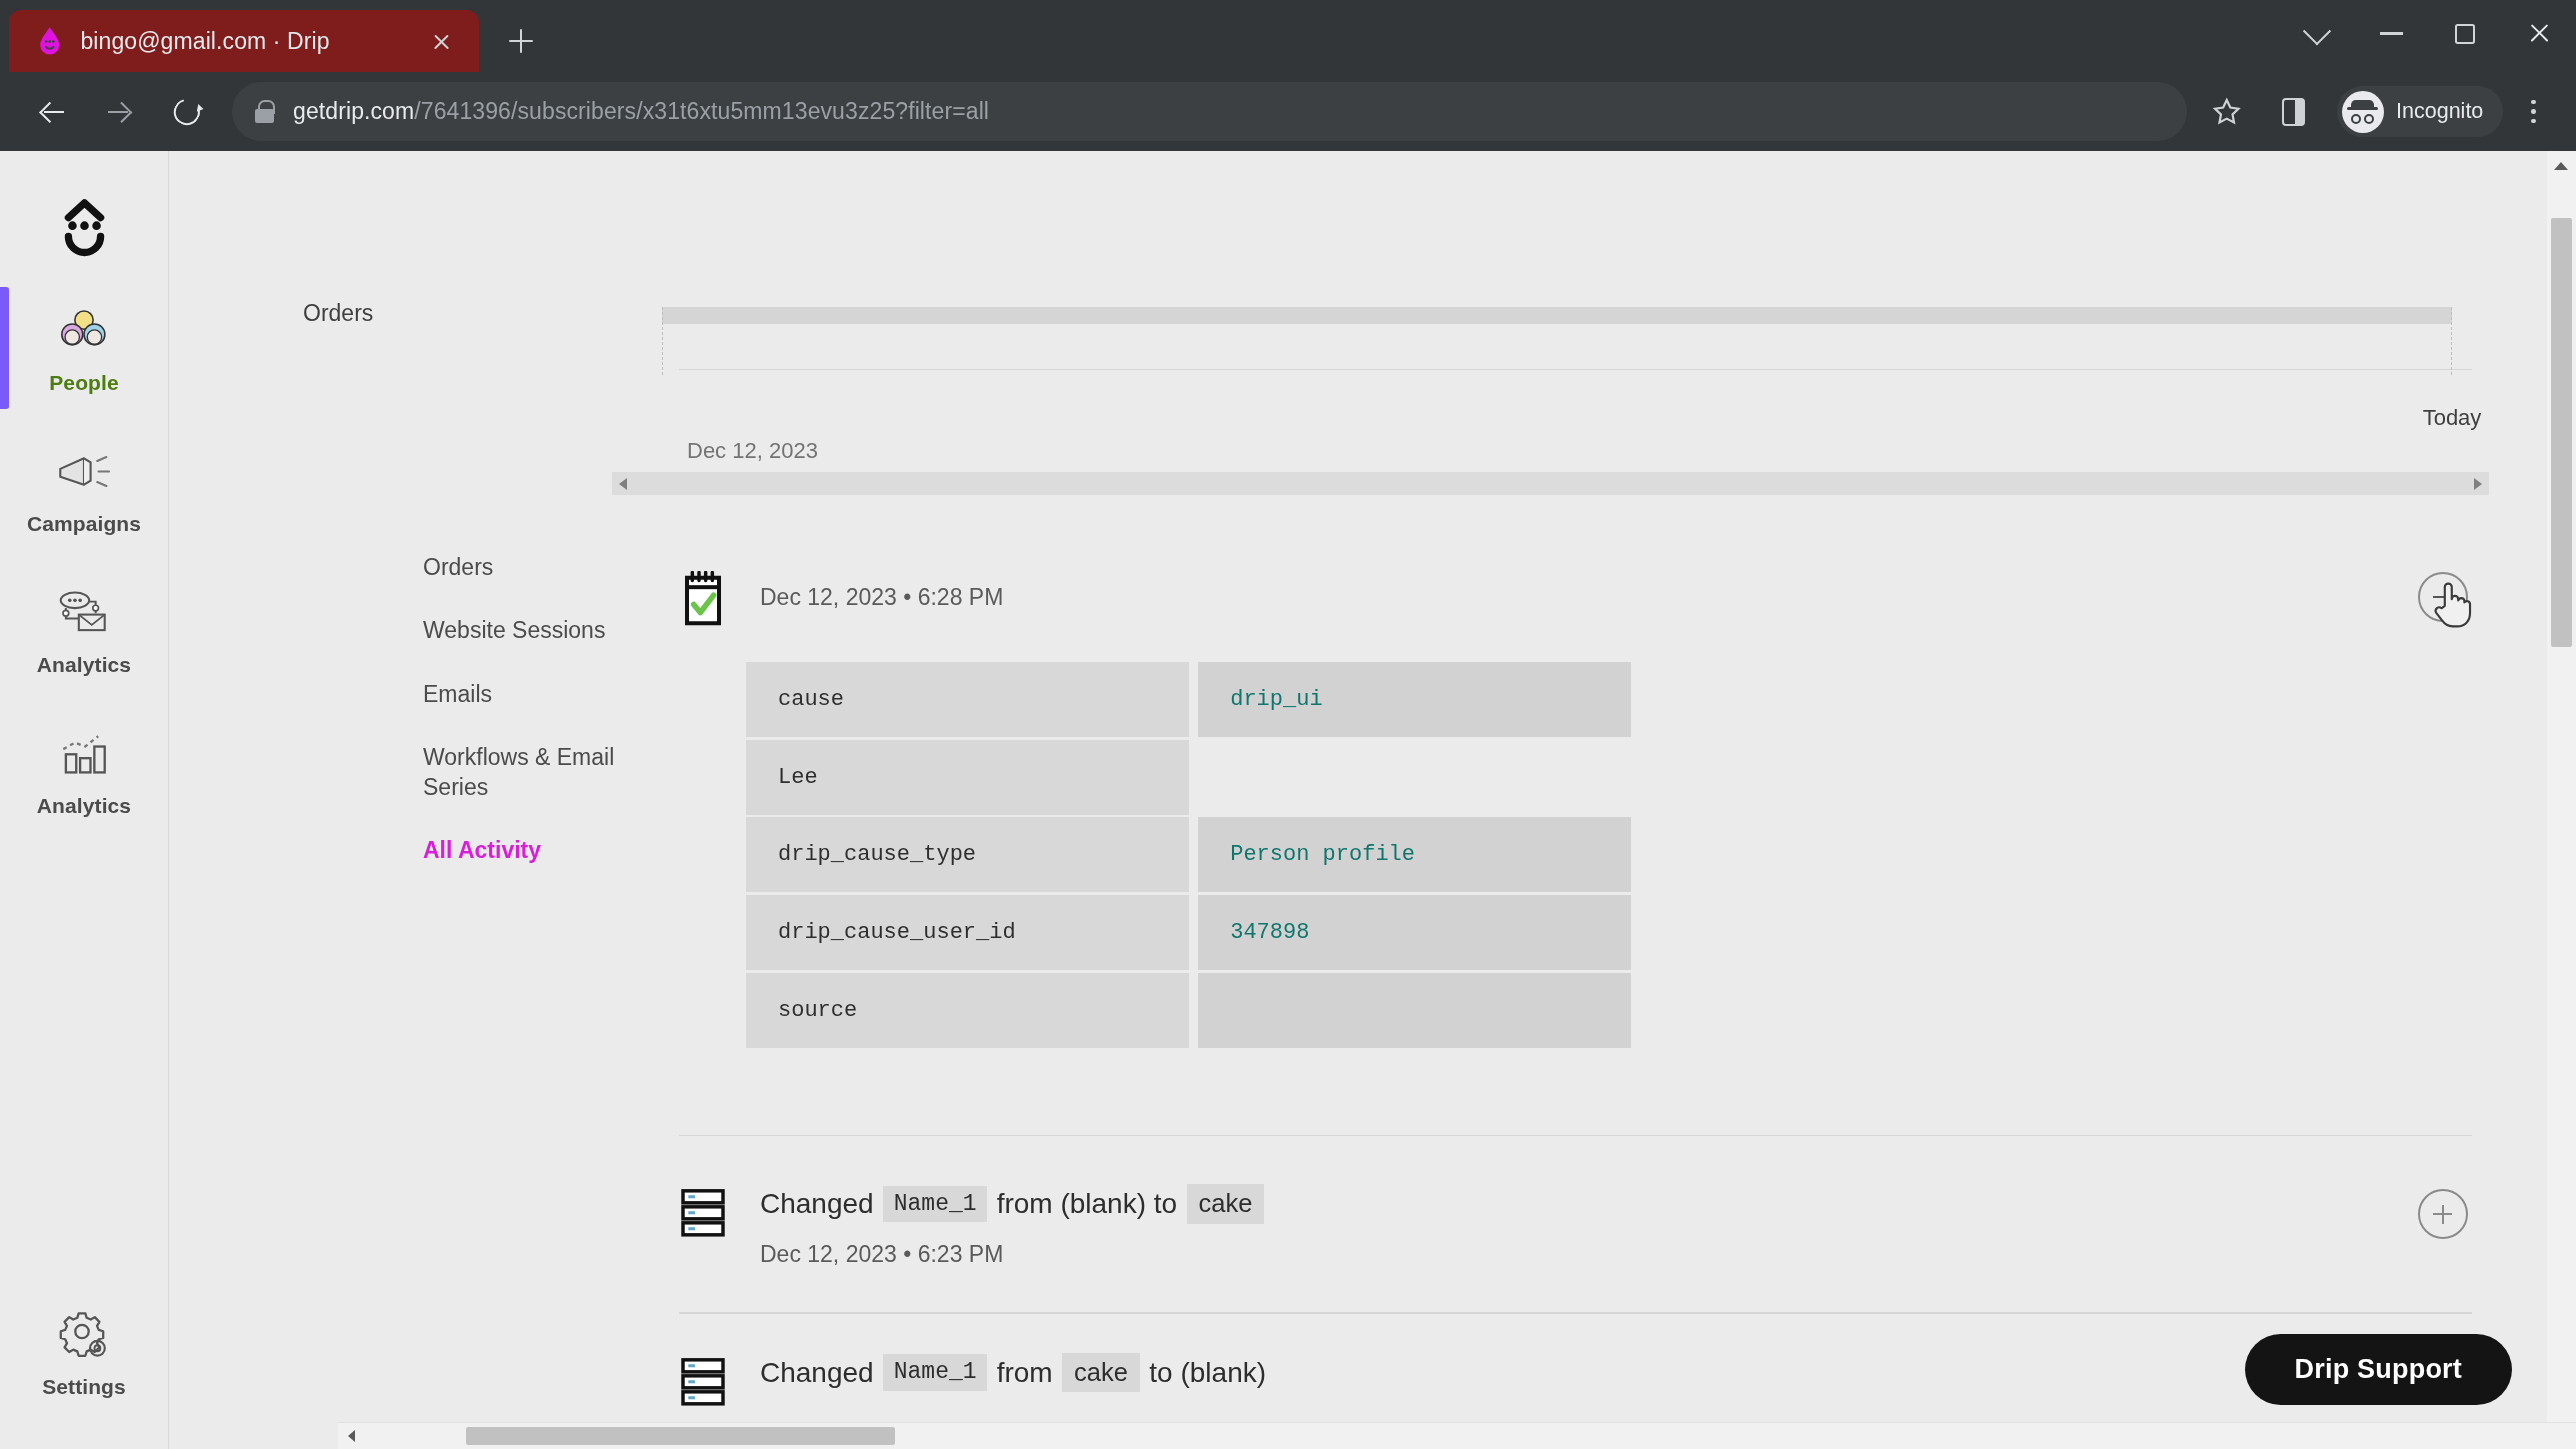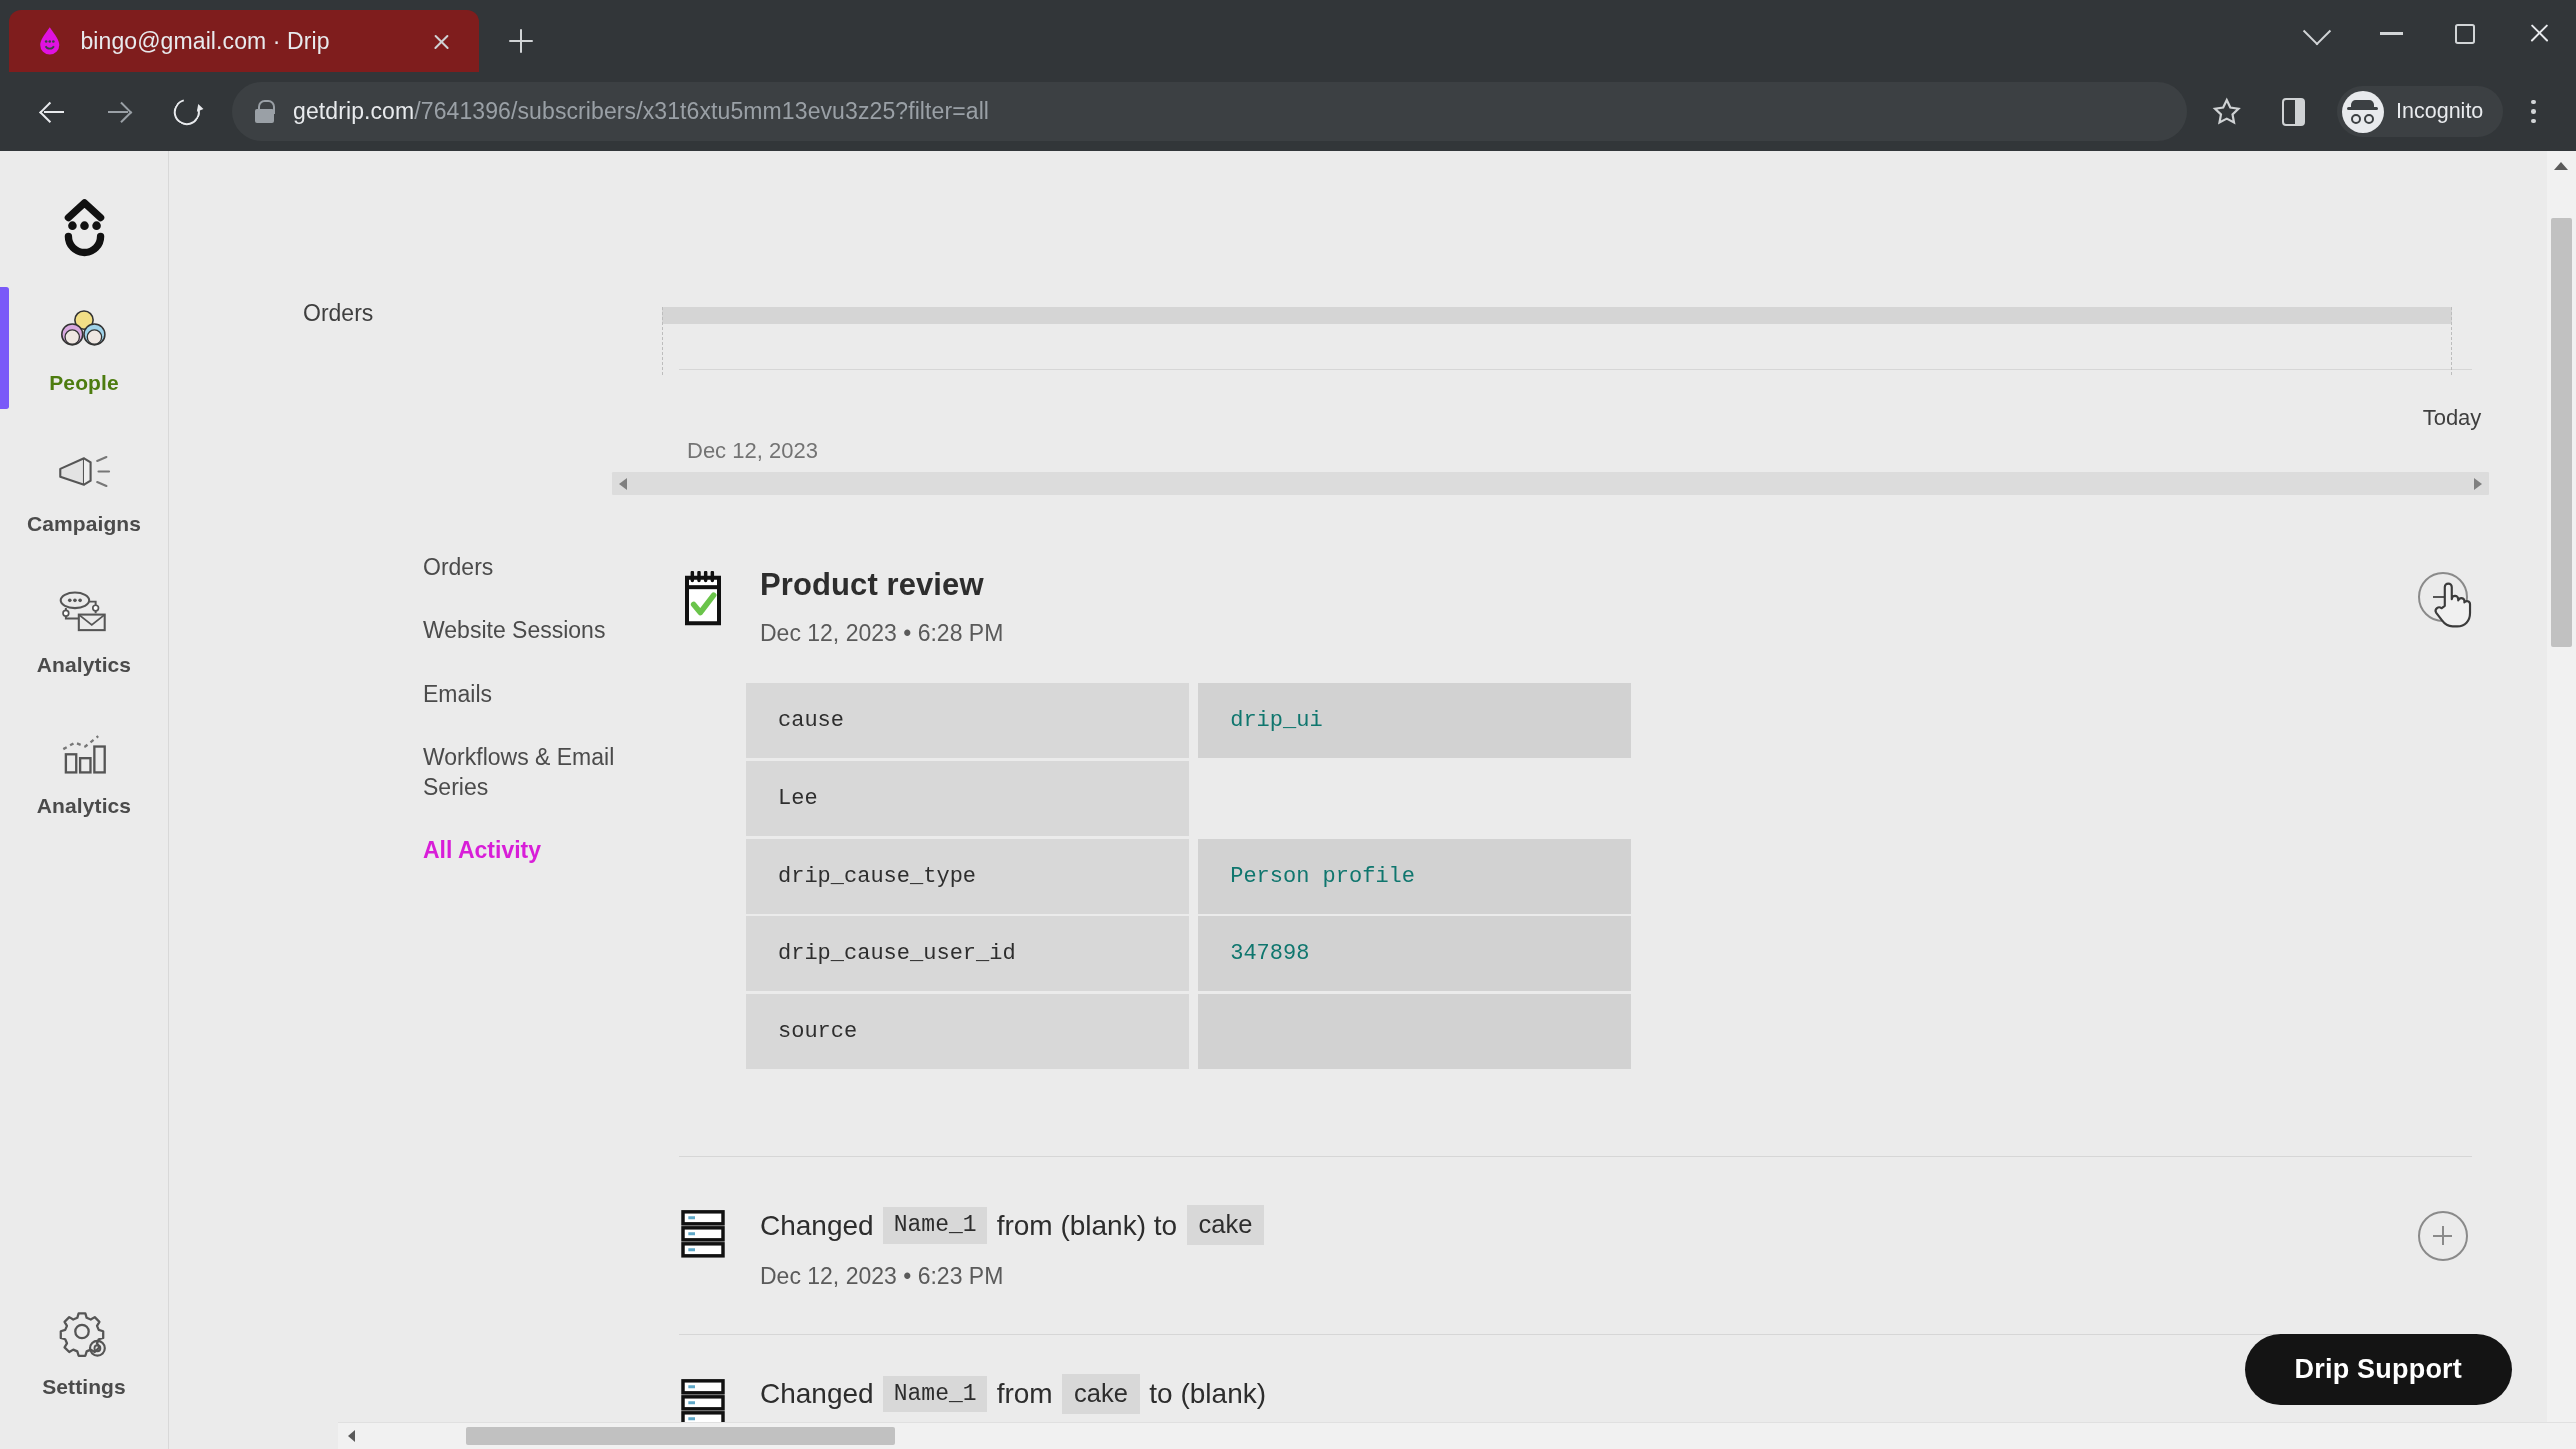--- a/index.html
+++ b/index.html
@@ -439,21 +439,20 @@
           <div class="act-head">
             <div class="act-icon">
               <svg width="48" height="55" viewBox="0 0 36 41">
                 <path d="M6 5 h24 v34 h-24 Z" fill="#fff" stroke="#111" stroke-width="3"></path>
                 <path d="M6 12 h24" stroke="#111" stroke-width="3"></path>
                 <path d="M10 1 v6 M15 1 v6 M20 1 v6 M25 1 v6" stroke="#111" stroke-width="2.6" stroke-linecap="round"></path>
                 <path d="M11 25 l5 6 l10 -13" fill="none" stroke="#6ac44a" stroke-width="4.2" stroke-linecap="round" stroke-linejoin="round"></path>
               </svg>
             </div>
             <div class="act-titlewrap">
-              <div class="act-title">Product review</div>
               <div class="act-time">Dec 12, 2023 • 6:28 PM</div>
             </div>
             <div class="circle-btn minus"></div>
             <svg class="cursor-hand" viewBox="0 0 32 38">
               <path d="M11 20 V6 a2.6 2.6 0 0 1 5.2 0 v9 a2.4 2.4 0 0 1 4.8 0 v1 a2.4 2.4 0 0 1 4.6 0 v1.5 a2.3 2.3 0 0 1 4.2 1.3 v6.5 c0 6-3.8 10-9.5 10 h-3.5 c-4 0-6-1.8-8-4.6 L4.5 25 a2.6 2.6 0 0 1 4-3.2 z" fill="#f0f0f0" stroke="#3b3b3b" stroke-width="1.6" stroke-linejoin="round"></path>
             </svg>
           </div>
 
           <div class="kv">
             <div class="kv-row">

